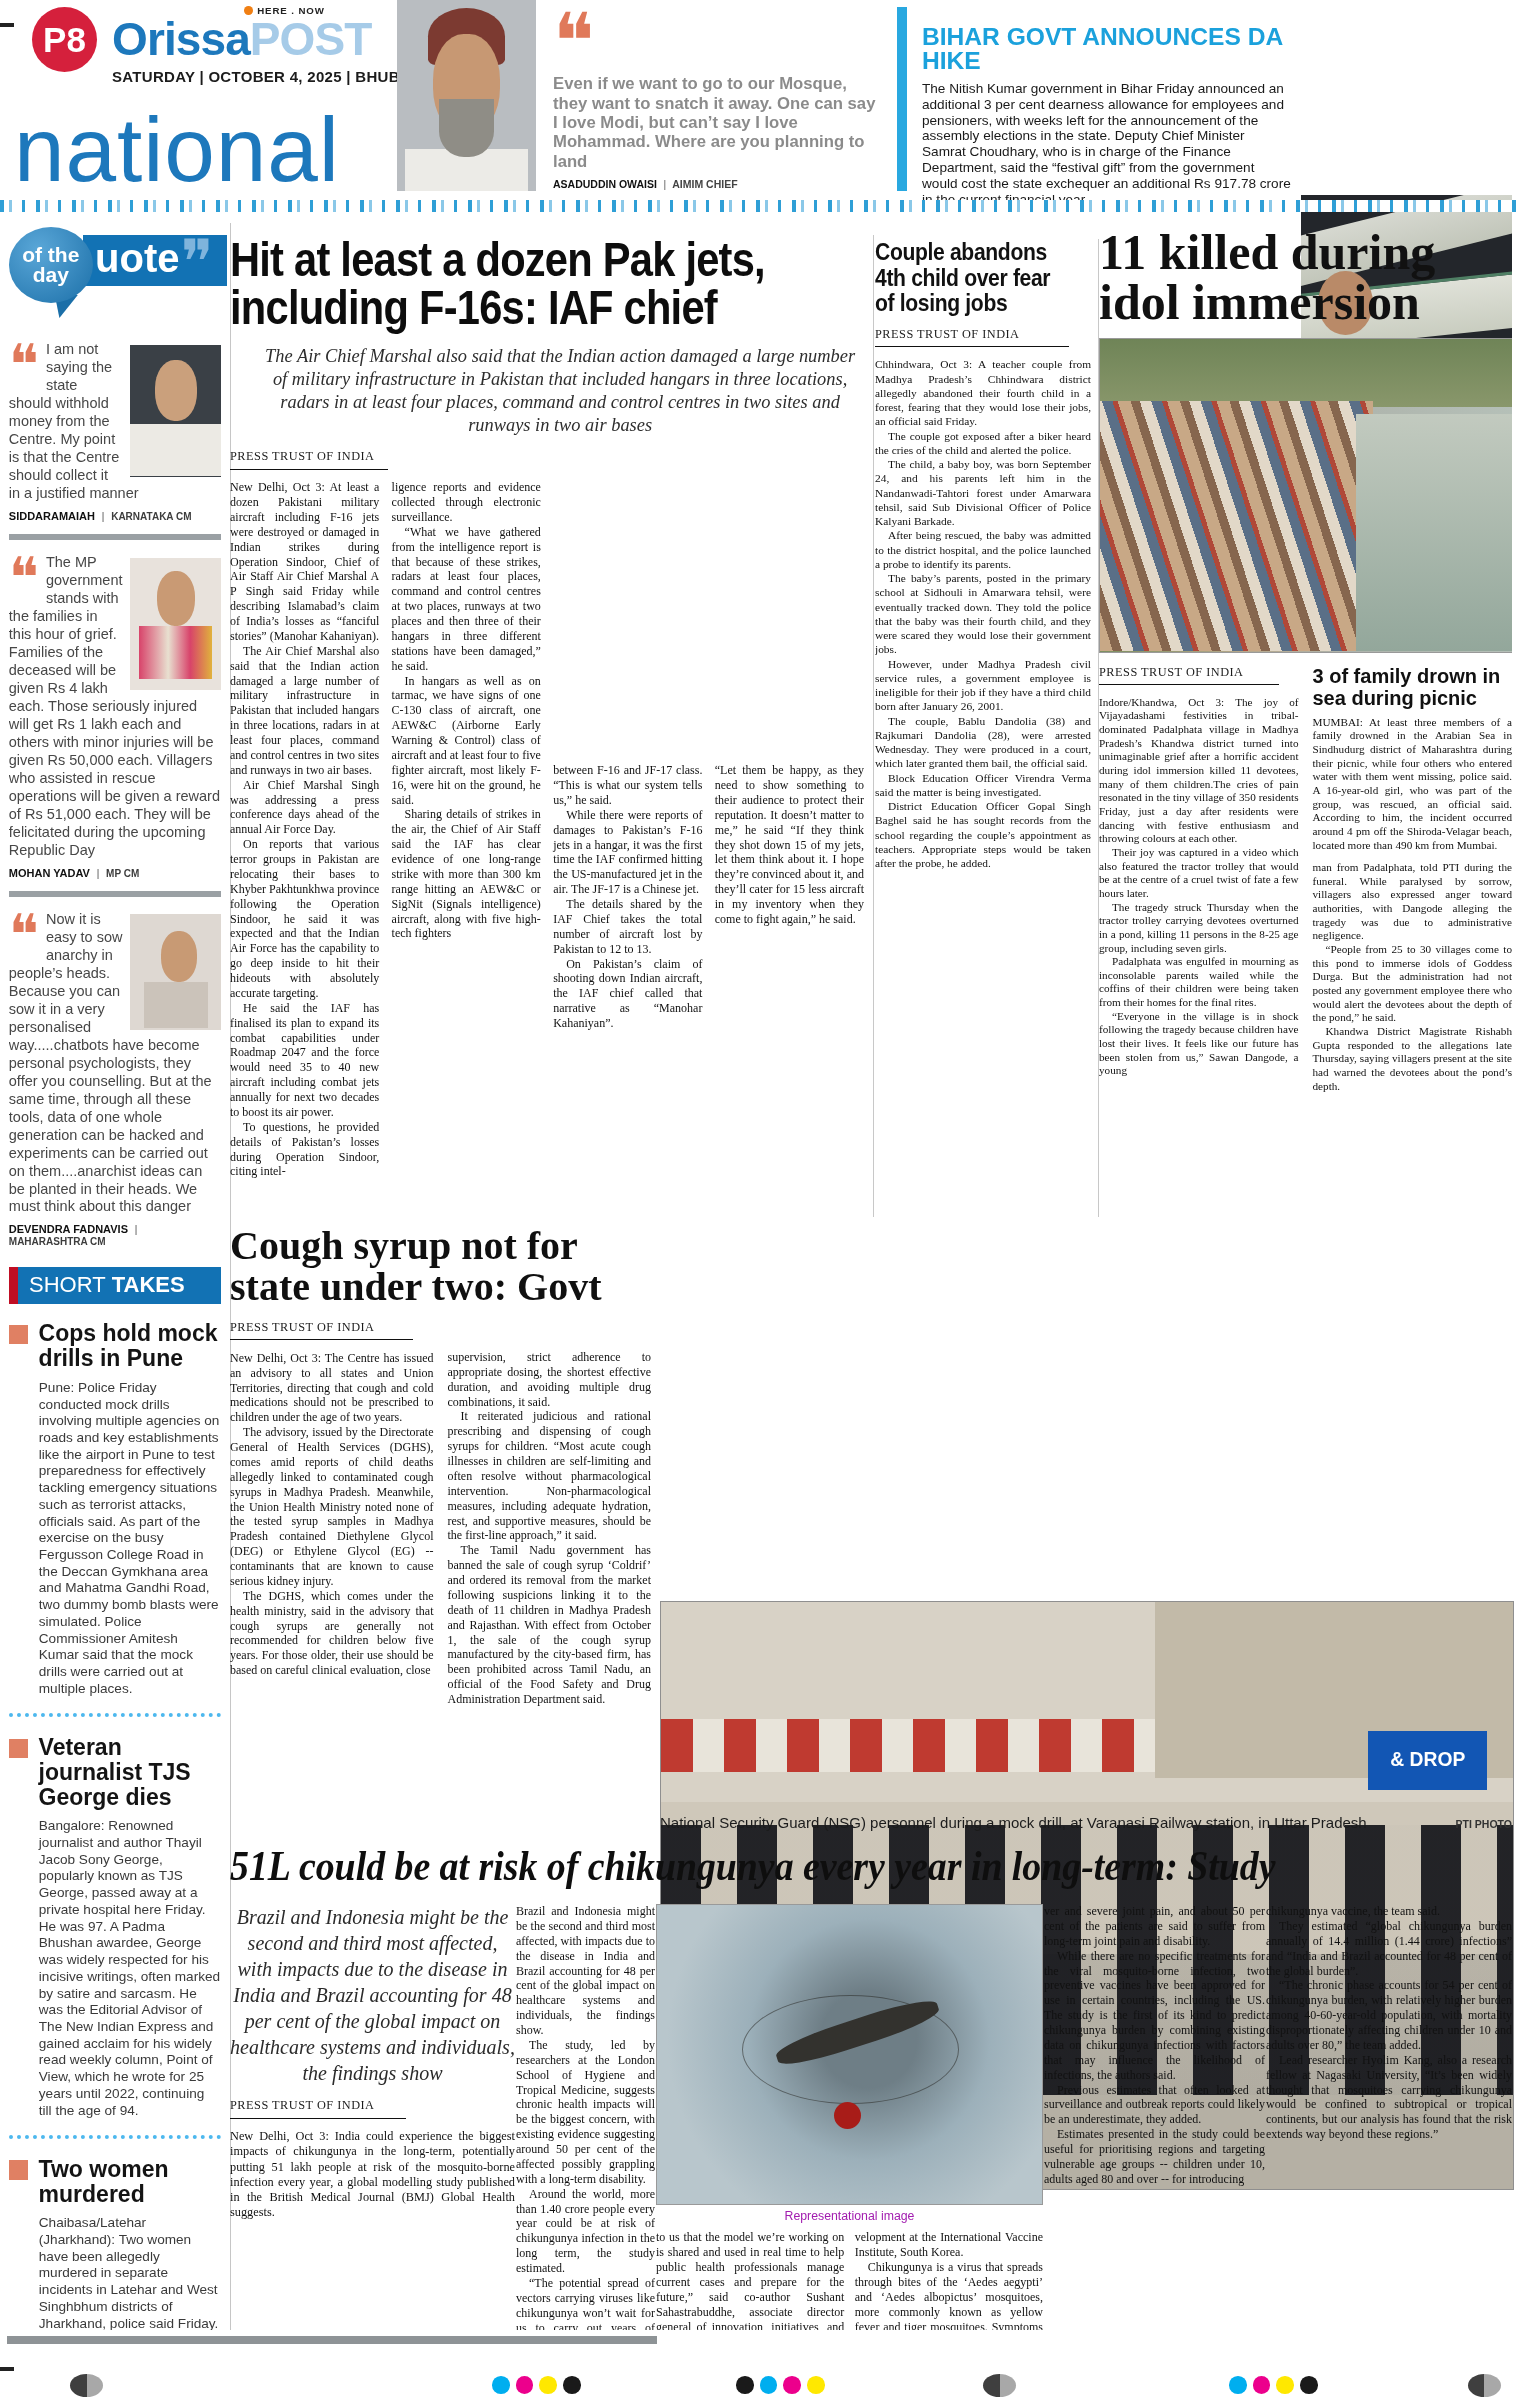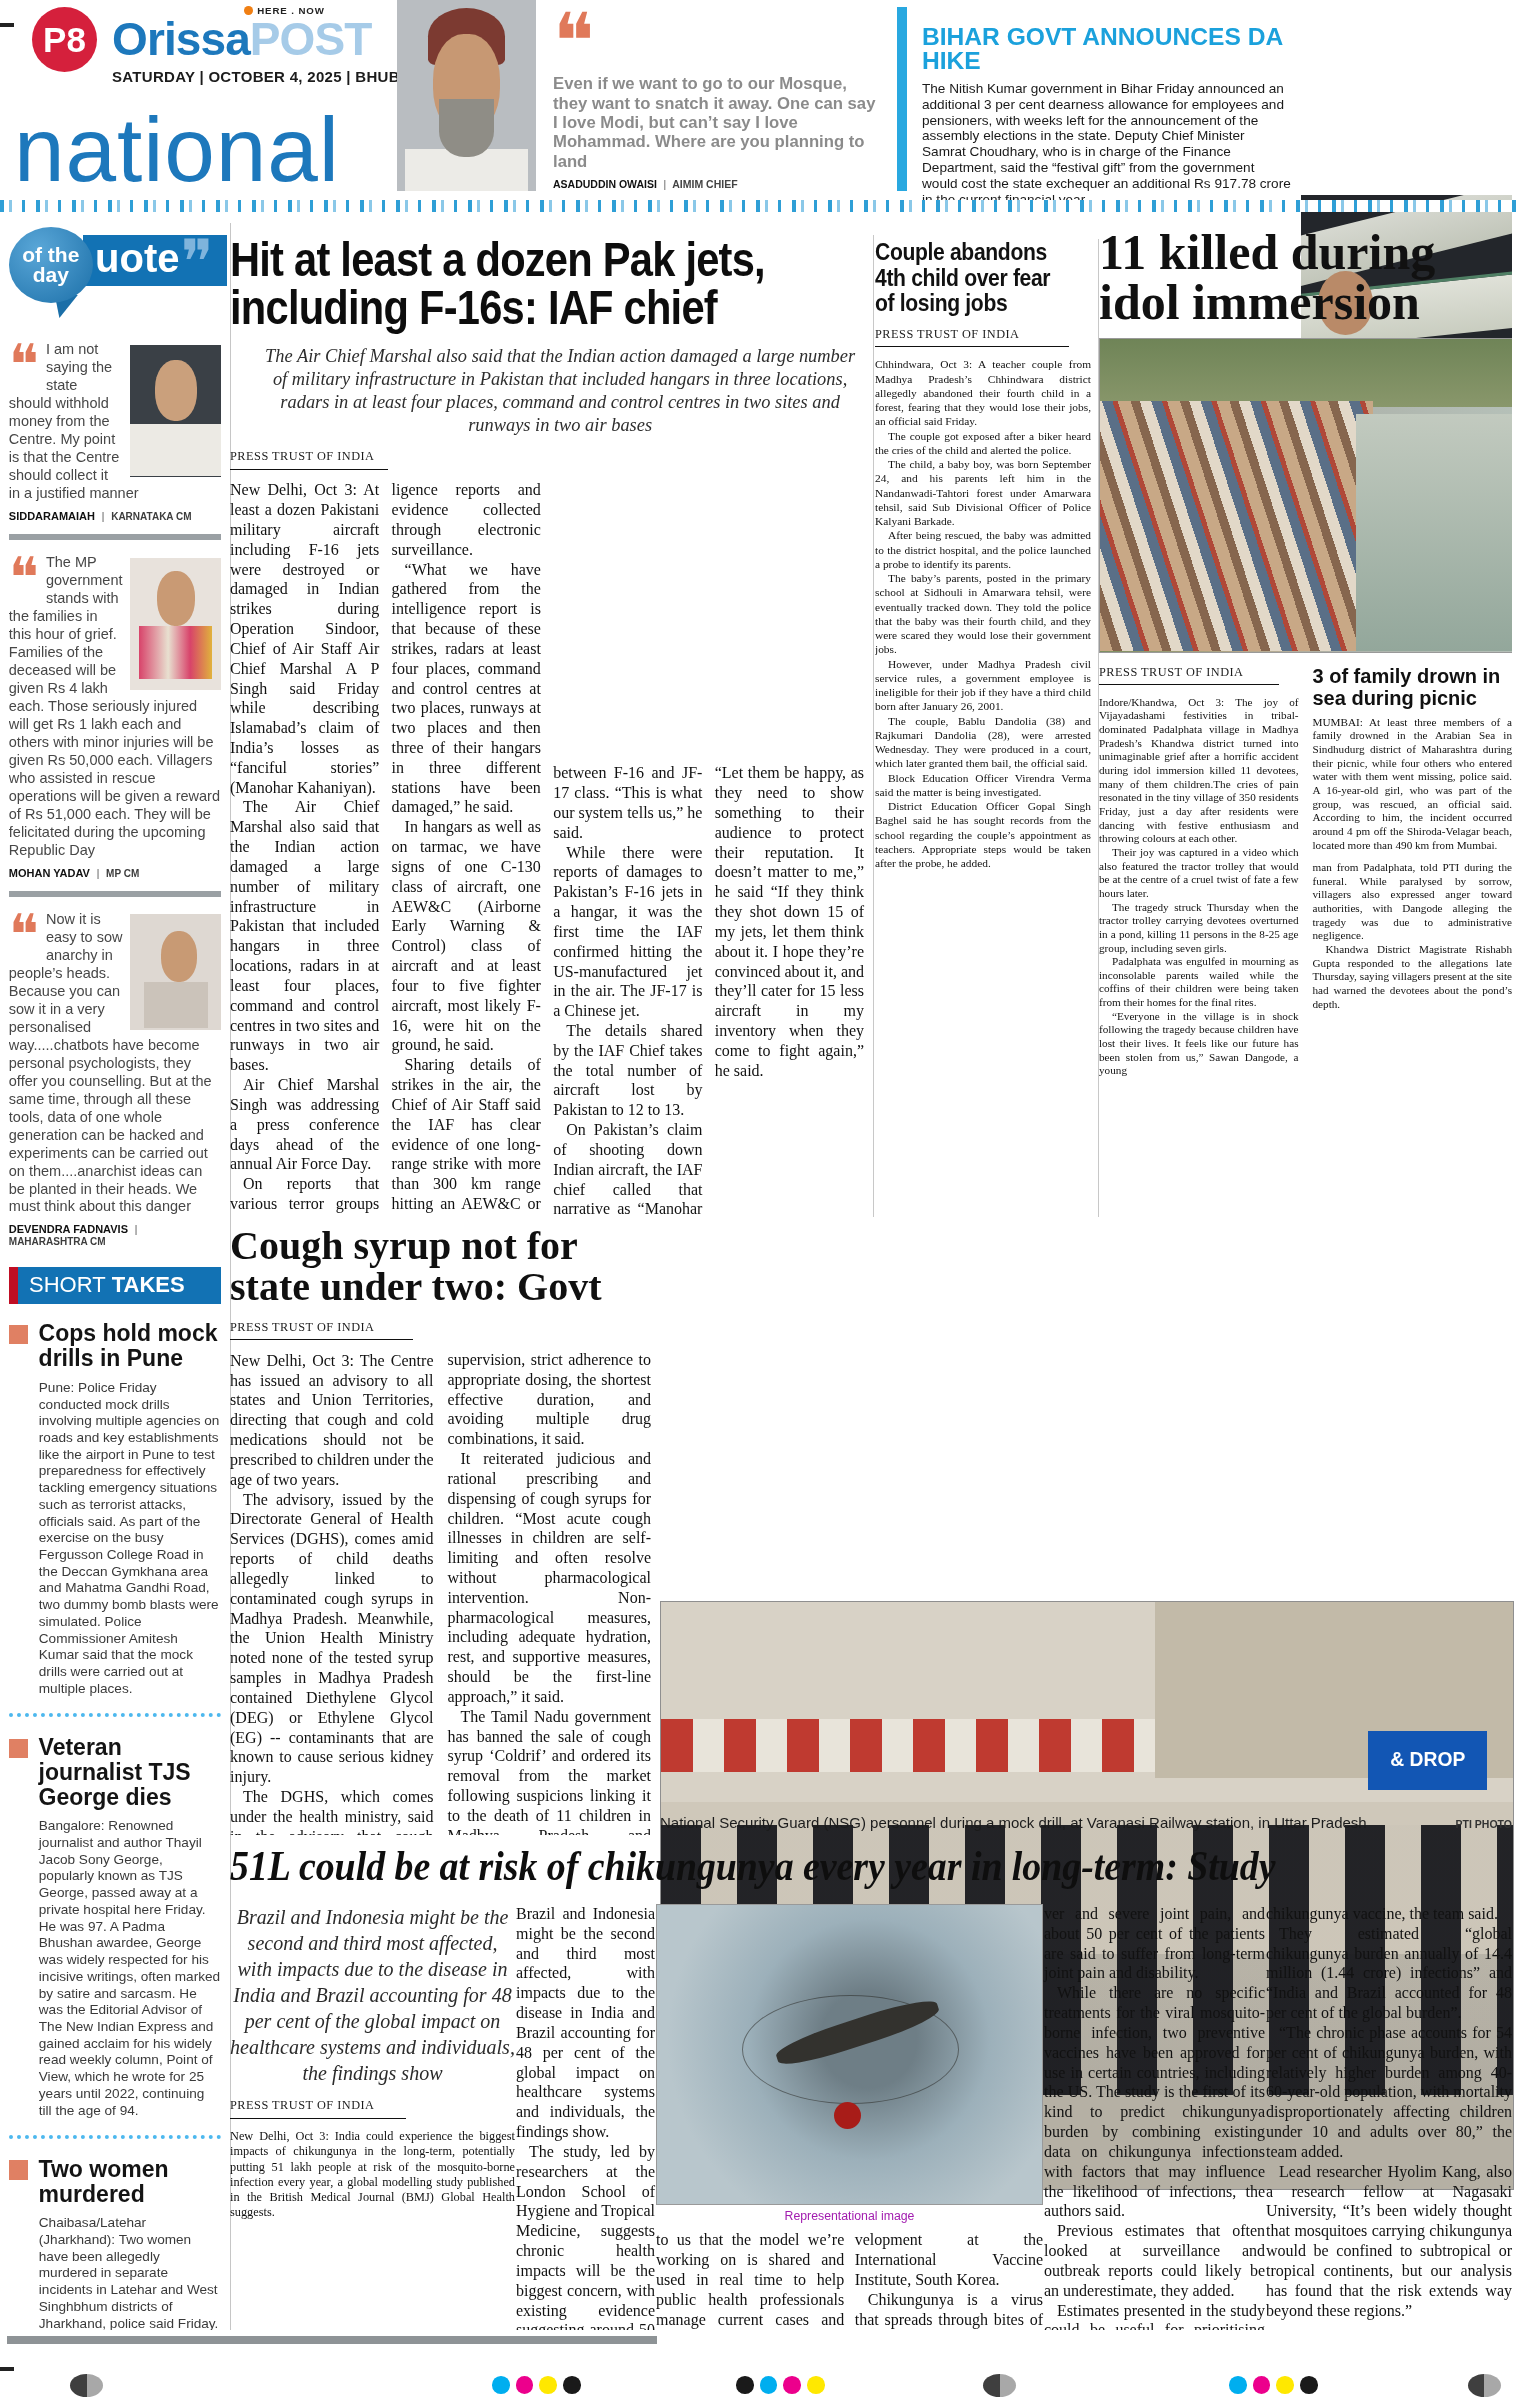--- a/index.html
+++ b/index.html
@@ -93,21 +93,21 @@
   .st-trow{display:flex;gap:10.5px;}
   .st-bullet{width:19.3px;height:19.3px;background:#e08063;flex:0 0 auto;margin-top:3.5px;}
   .st-title{font-size:23px;font-weight:bold;line-height:1.08;color:#141414;}
   .st-body{margin:8.8px 0 0 30px;font-size:13.6px;line-height:1.23;color:#3a3a3a;}
   .st-sep{border-top:4.4px dotted #4db8ee;margin:16px 0 0;}
   
   .byline{font-family:"Liberation Serif",serif;font-size:12.3px;letter-spacing:0.5px;color:#1c1c1c;
           border-bottom:1.8px solid #111;padding-bottom:4.4px;width:90%;margin-bottom:10.5px;}
   .paras p{margin:0;text-align:justify;font-family:"Liberation Serif",serif;}
   .paras p+p{text-indent:13px;}
-  .body-col{font-size:16px;line-height:1.24;}
+  .body-col{font-size:12px;line-height:1.24;}
   
   .ms-h{font-weight:bold;font-size:49px;line-height:.98;letter-spacing:-0.9px;color:#0d0d0d;
         transform:scaleX(.85);transform-origin:0 0;white-space:nowrap;}
   .ms-deck{font-family:"Liberation Serif",serif;font-style:italic;font-size:18.4px;line-height:1.25;
            text-align:center;color:#2e2e2e;margin:14px 8.8px 12.3px 35px;}
   .ms-body{display:flex;gap:12.3px;}
   .ms-body .col{flex:1;min-width:0;}
   .spacer-photo{height:283px;}
   
   .cp-h{font-weight:bold;font-size:24px;line-height:1.07;letter-spacing:-0.4px;
@@ -357,20 +357,21 @@
             <p>“Everyone in the village is in shock following the tragedy because children have lost their lives. It feels like our future has been stolen from us,” Sawan Dangode, a young</p>
           </div>
       </div>
       <div class="id-col">
         <div class="sub-h">3 of family drown in sea during picnic</div>
         <div class="body-col paras" style="font-size:11.2px;line-height:1.22;">
             <p>MUMBAI: At least three members of a family drowned in the Arabian Sea in Sindhudurg district of Maharashtra during their picnic, while four others who entered water with them went missing, police said. A 16-year-old girl, who was part of the group, was rescued, an official said. According to him, the incident occurred around 4 pm off the Shiroda-Velagar beach, located more than 490 km from Mumbai.</p>
           </div>
         <div class="body-col paras" style="font-size:11.2px;line-height:1.22;margin-top:8.8px;">
             <p>man from Padalphata, told PTI during the funeral. While paralysed by sorrow, villagers also expressed anger toward authorities, with Dangode alleging the tragedy was due to administrative negligence.</p>
+            <p>“People from 25 to 30 villages come to this pond to immerse idols of Goddess Durga. But the administration had not posted any government employee there who would alert the devotees about the depth of the pond,” he said.</p>
             <p>Khandwa District Magistrate Rishabh Gupta responded to the allegations late Thursday, saying villagers present at the site had warned the devotees about the pond’s depth.</p>
           </div>
       </div>
     </div>
   </div>
 
   <div class="abs" style="left:230px;top:1226px;width:421px;height:609px;overflow:hidden;">
     <div class="cg-h">Cough syrup not for</div>
     <div class="cg-h">state under two: Govt</div>
     <div class="cg-cols">

